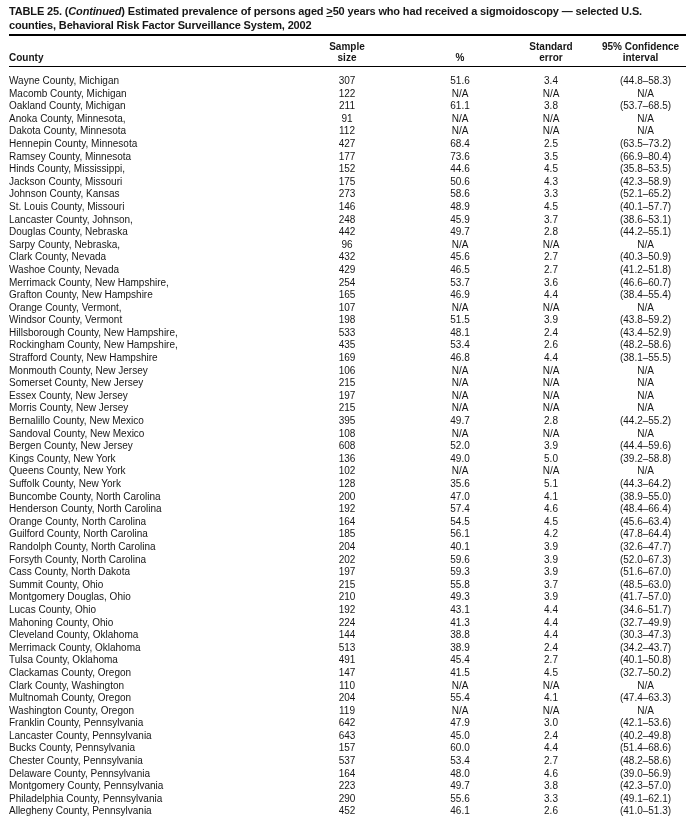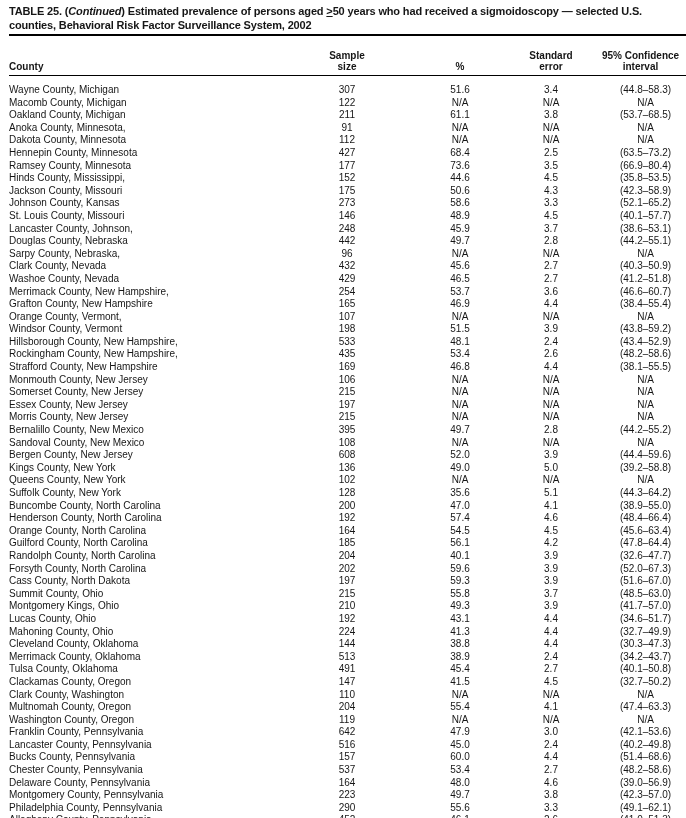--- a/index.html
+++ b/index.html
@@ -45,21 +45,21 @@
   thead th {
     font-weight: bold;
     font-size: 10px;
     line-height: 11px;
     padding: 0;
     white-space: nowrap;
     vertical-align: bottom;
   }
   thead tr.hrow-1 th {
     border-top: 2px solid #000;
-    padding-top: 14px;
+    padding-top: 5px;
     text-align: center;
   }
   thead tr.hrow-2 th {
     border-bottom: 1px solid #000;
     padding-bottom: 3px;
   }
   thead th.col-county { text-align: left; }
   thead th.col-n, thead th.col-pct, thead th.col-se, thead th.col-ci { text-align: center; }
 
   tbody td {
@@ -391,21 +391,21 @@
           <td class="col-ci">(51.6–67.0)</td>
         </tr>
         <tr>
           <td class="col-county">Summit County, Ohio</td>
           <td class="col-n">215</td>
           <td class="col-pct">55.8</td>
           <td class="col-se">3.7</td>
           <td class="col-ci">(48.5–63.0)</td>
         </tr>
         <tr>
-          <td class="col-county">Montgomery Kings, Ohio</td>
+          <td class="col-county">Montgomery Douglas, Ohio</td>
           <td class="col-n">210</td>
           <td class="col-pct">49.3</td>
           <td class="col-se">3.9</td>
           <td class="col-ci">(41.7–57.0)</td>
         </tr>
         <tr>
           <td class="col-county">Lucas County, Ohio</td>
           <td class="col-n">192</td>
           <td class="col-pct">43.1</td>
           <td class="col-se">4.4</td>
@@ -469,21 +469,21 @@
         </tr>
         <tr>
           <td class="col-county">Franklin County, Pennsylvania</td>
           <td class="col-n">642</td>
           <td class="col-pct">47.9</td>
           <td class="col-se">3.0</td>
           <td class="col-ci">(42.1–53.6)</td>
         </tr>
         <tr>
           <td class="col-county">Lancaster County, Pennsylvania</td>
-          <td class="col-n">516</td>
+          <td class="col-n">643</td>
           <td class="col-pct">45.0</td>
           <td class="col-se">2.4</td>
           <td class="col-ci">(40.2–49.8)</td>
         </tr>
         <tr>
           <td class="col-county">Bucks County, Pennsylvania</td>
           <td class="col-n">157</td>
           <td class="col-pct">60.0</td>
           <td class="col-se">4.4</td>
           <td class="col-ci">(51.4–68.6)</td>

